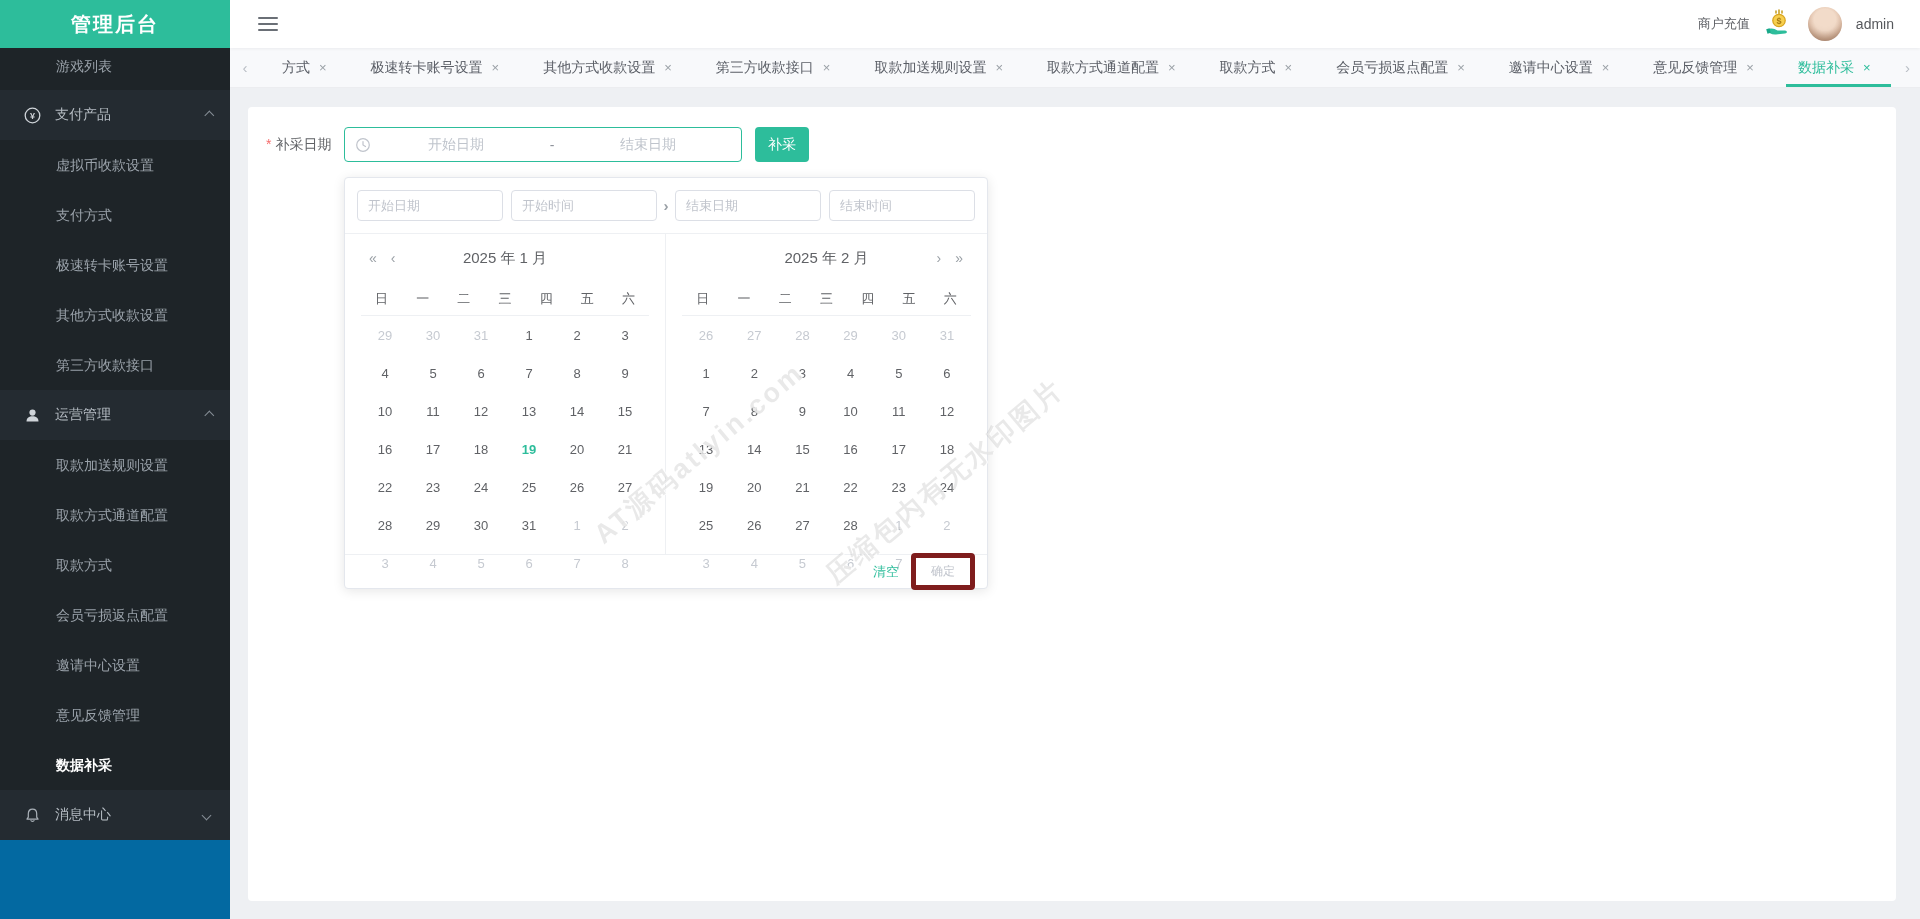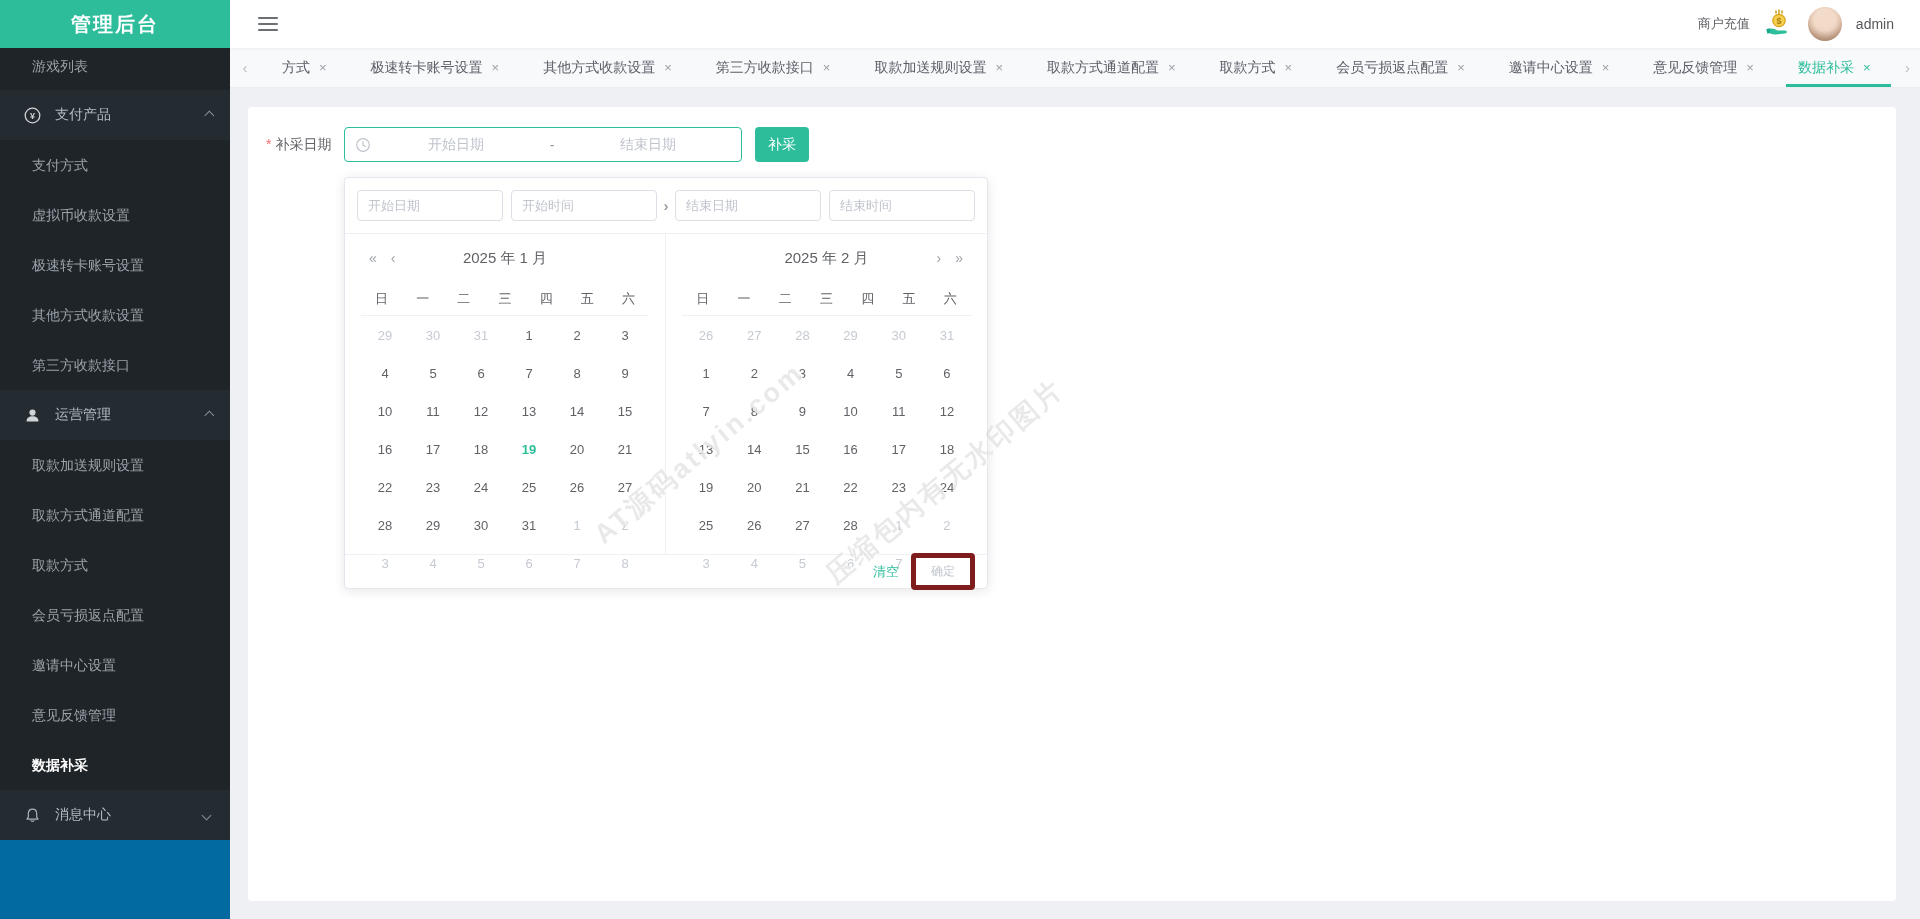--- a/index.html
+++ b/index.html
@@ -4,21 +4,21 @@
 <style>
   * { margin:0; padding:0; box-sizing:border-box; }
   html,body { width:1920px; height:919px; overflow:hidden; font-family:"Liberation Sans","DejaVu Sans",sans-serif; background:#eef0f3; }
   #stage { position:relative; width:1920px; height:919px; }
 
   
   .sidebar { position:absolute; left:0; top:0; width:230px; height:919px; background:#0369a1; z-index:5; }
   .logo { height:48px; line-height:48px; text-align:center; background:#2dbd9b; color:#fff; font-size:20px; font-weight:bold; letter-spacing:2px; }
   .menu { position:relative; }
   .menu-sub-block { background:#1e2428; }
-  .menu-sub-item { height:50px; line-height:50px; padding-left:32px; font-size:14px; color:#9aa2aa; cursor:pointer; white-space:nowrap; }
+  .menu-sub-item { height:50px; line-height:50px; padding-left:56px; font-size:14px; color:#9aa2aa; cursor:pointer; white-space:nowrap; }
   .menu-sub-item.active { color:#ffffff; font-weight:bold; }
   .menu-sub-item.first { height:42px; line-height:36px; }
   .menu-group { height:50px; display:flex; align-items:center; padding:0 20px 0 24px; color:#b6bdc4; font-size:14px; cursor:pointer; background:#242b31; }
   .menu-group .gicon { width:17px; height:17px; margin-right:14px; flex:0 0 auto; }
   .chev { width:7px; height:7px; border-left:1px solid #868e96; border-bottom:1px solid #868e96; margin-left:auto; display:inline-block; }
   .chev.up { transform:rotate(135deg) translate(-2px,-2px); }
   .chev.down { transform:rotate(-45deg); }
 
   
   .header { position:absolute; left:230px; top:0; right:0; height:48px; background:#fff; display:flex; align-items:center; padding:0 26px 0 28px; z-index:4; box-shadow:0 1px 3px rgba(0,21,41,.06); }
@@ -90,22 +90,22 @@
         </div>
         <div class="menu-group">
           <span class="gicon"><svg viewBox="0 0 17 17">
               <circle cx="8.5" cy="8.5" r="7.3" fill="none" stroke="#cfd4d9" stroke-width="1.3"></circle>
               <text x="8.5" y="12" text-anchor="middle" font-size="9" fill="#cfd4d9" font-weight="bold">¥</text>
             </svg></span>
           <span>支付产品</span>
           <span class="chev up"></span>
         </div>
         <div class="menu-sub-block">
+          <div class="menu-sub-item">虚拟币收款设置</div>
           <div class="menu-sub-item">支付方式</div>
-          <div class="menu-sub-item">虚拟币收款设置</div>
           <div class="menu-sub-item">极速转卡账号设置</div>
           <div class="menu-sub-item">其他方式收款设置</div>
           <div class="menu-sub-item">第三方收款接口</div>
         </div>
         <div class="menu-group">
           <span class="gicon"><svg viewBox="0 0 17 17">
               <circle cx="8.5" cy="5.6" r="3.1" fill="#cfd4d9"></circle>
               <path d="M2.5 14.5 C2.5 10.8 5.2 9.3 8.5 9.3 C11.8 9.3 14.5 10.8 14.5 14.5 Z" fill="#cfd4d9"></path>
             </svg></span>
           <span>运营管理</span>

